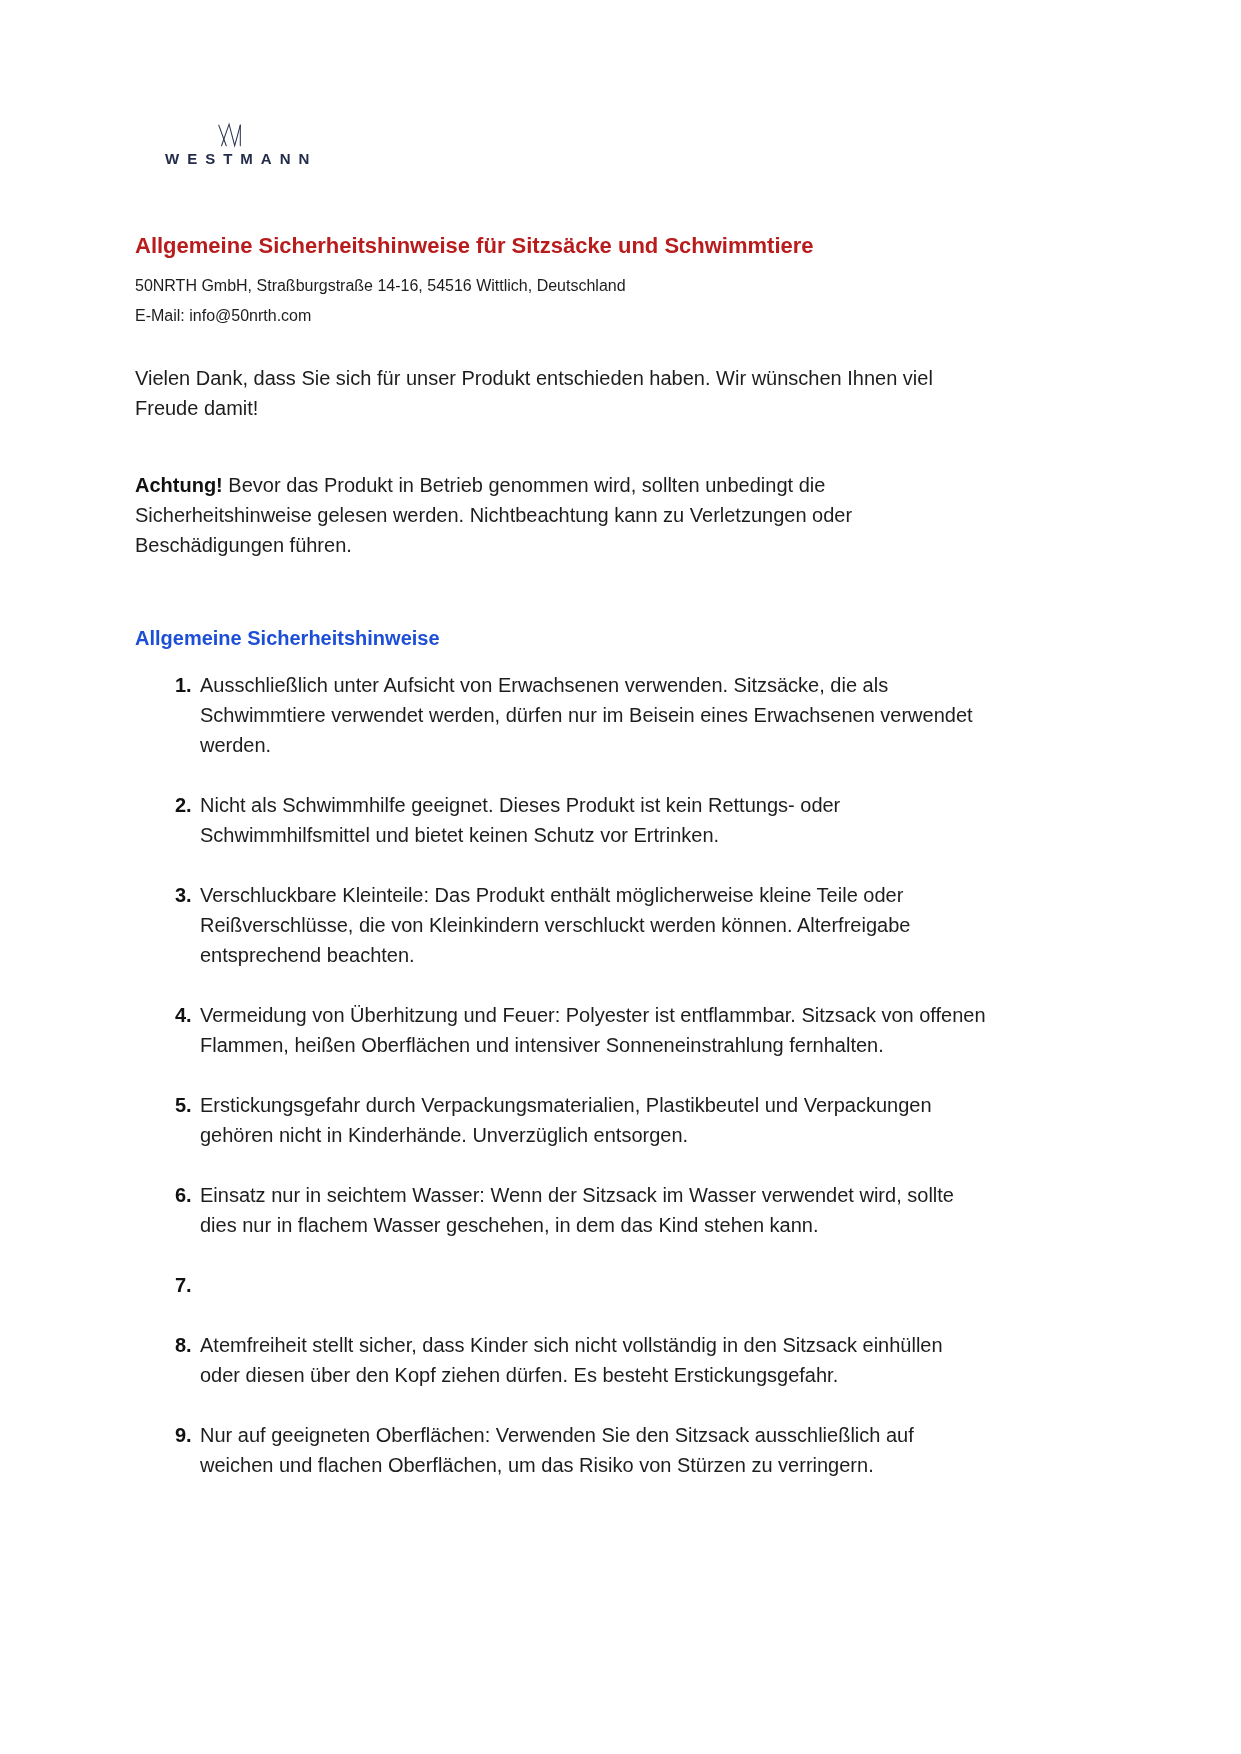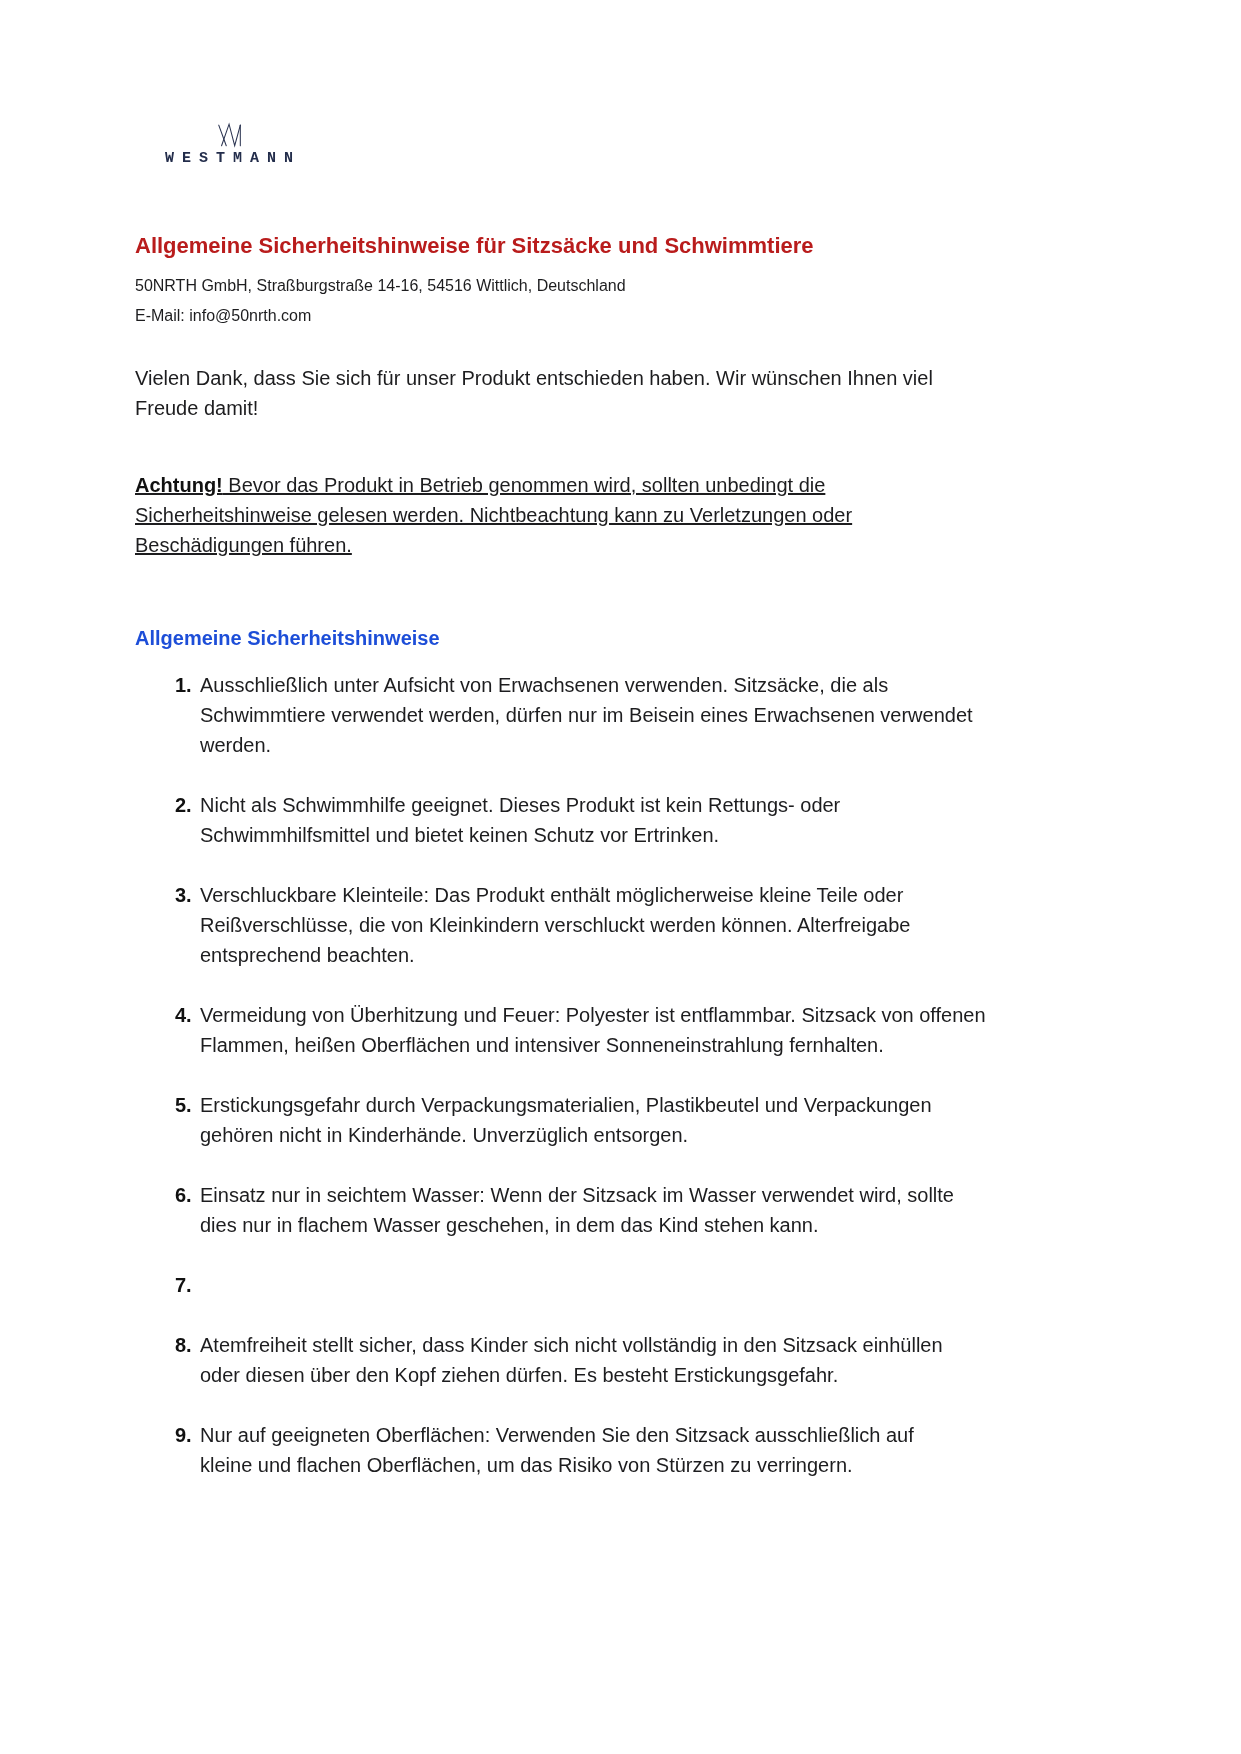--- a/index.html
+++ b/index.html
@@ -16,22 +16,21 @@
   .content {
     position: absolute;
     left: 135px;
     top: 0;
     width: 985px;
   }
   
   .logo {
     margin: 121px 0 0 22px;
     width: 146px;
-    text-align: left;
-    font-family: Liberation Mono, monospace;
+    text-align: right;
   }
   .logo svg {
     display: block;
     margin: 0 auto;
     width: 30px;
     height: 27px;
   }
   .brand-name {
     margin-top: 2px;
     font-size: 15px;
@@ -55,21 +54,21 @@
     line-height: 30px;
     white-space: pre-line;
   }
   
   .para {
     font-size: 20px;
     line-height: 30px;
     white-space: pre-line;
   }
   .thanks { margin-top: 32px; }
-  .warning { margin-top: 47px; text-decoration: underline; }
+  .warning { margin-top: 47px; }
   .warning .bold-label { font-weight: 700; color: #111111; }
   
   .section-heading {
     margin-top: 65px;
     font-size: 20px;
     line-height: 26px;
     font-weight: 700;
     color: #1d4ed8;
   }
   
@@ -161,18 +160,18 @@
         <span class="num">7.</span>
       </li>
       <li>
         <span class="num">8.</span>
         <span class="item-text">Atemfreiheit stellt sicher, dass Kinder sich nicht vollständig in den Sitzsack einhüllen
 oder diesen über den Kopf ziehen dürfen. Es besteht Erstickungsgefahr.</span>
       </li>
       <li>
         <span class="num">9.</span>
         <span class="item-text">Nur auf geeigneten Oberflächen: Verwenden Sie den Sitzsack ausschließlich auf
-kleine und flachen Oberflächen, um das Risiko von Stürzen zu verringern.</span>
+weichen und flachen Oberflächen, um das Risiko von Stürzen zu verringern.</span>
       </li>
     </ol>
 
   </div>
 </div>
 
 </body></html>

